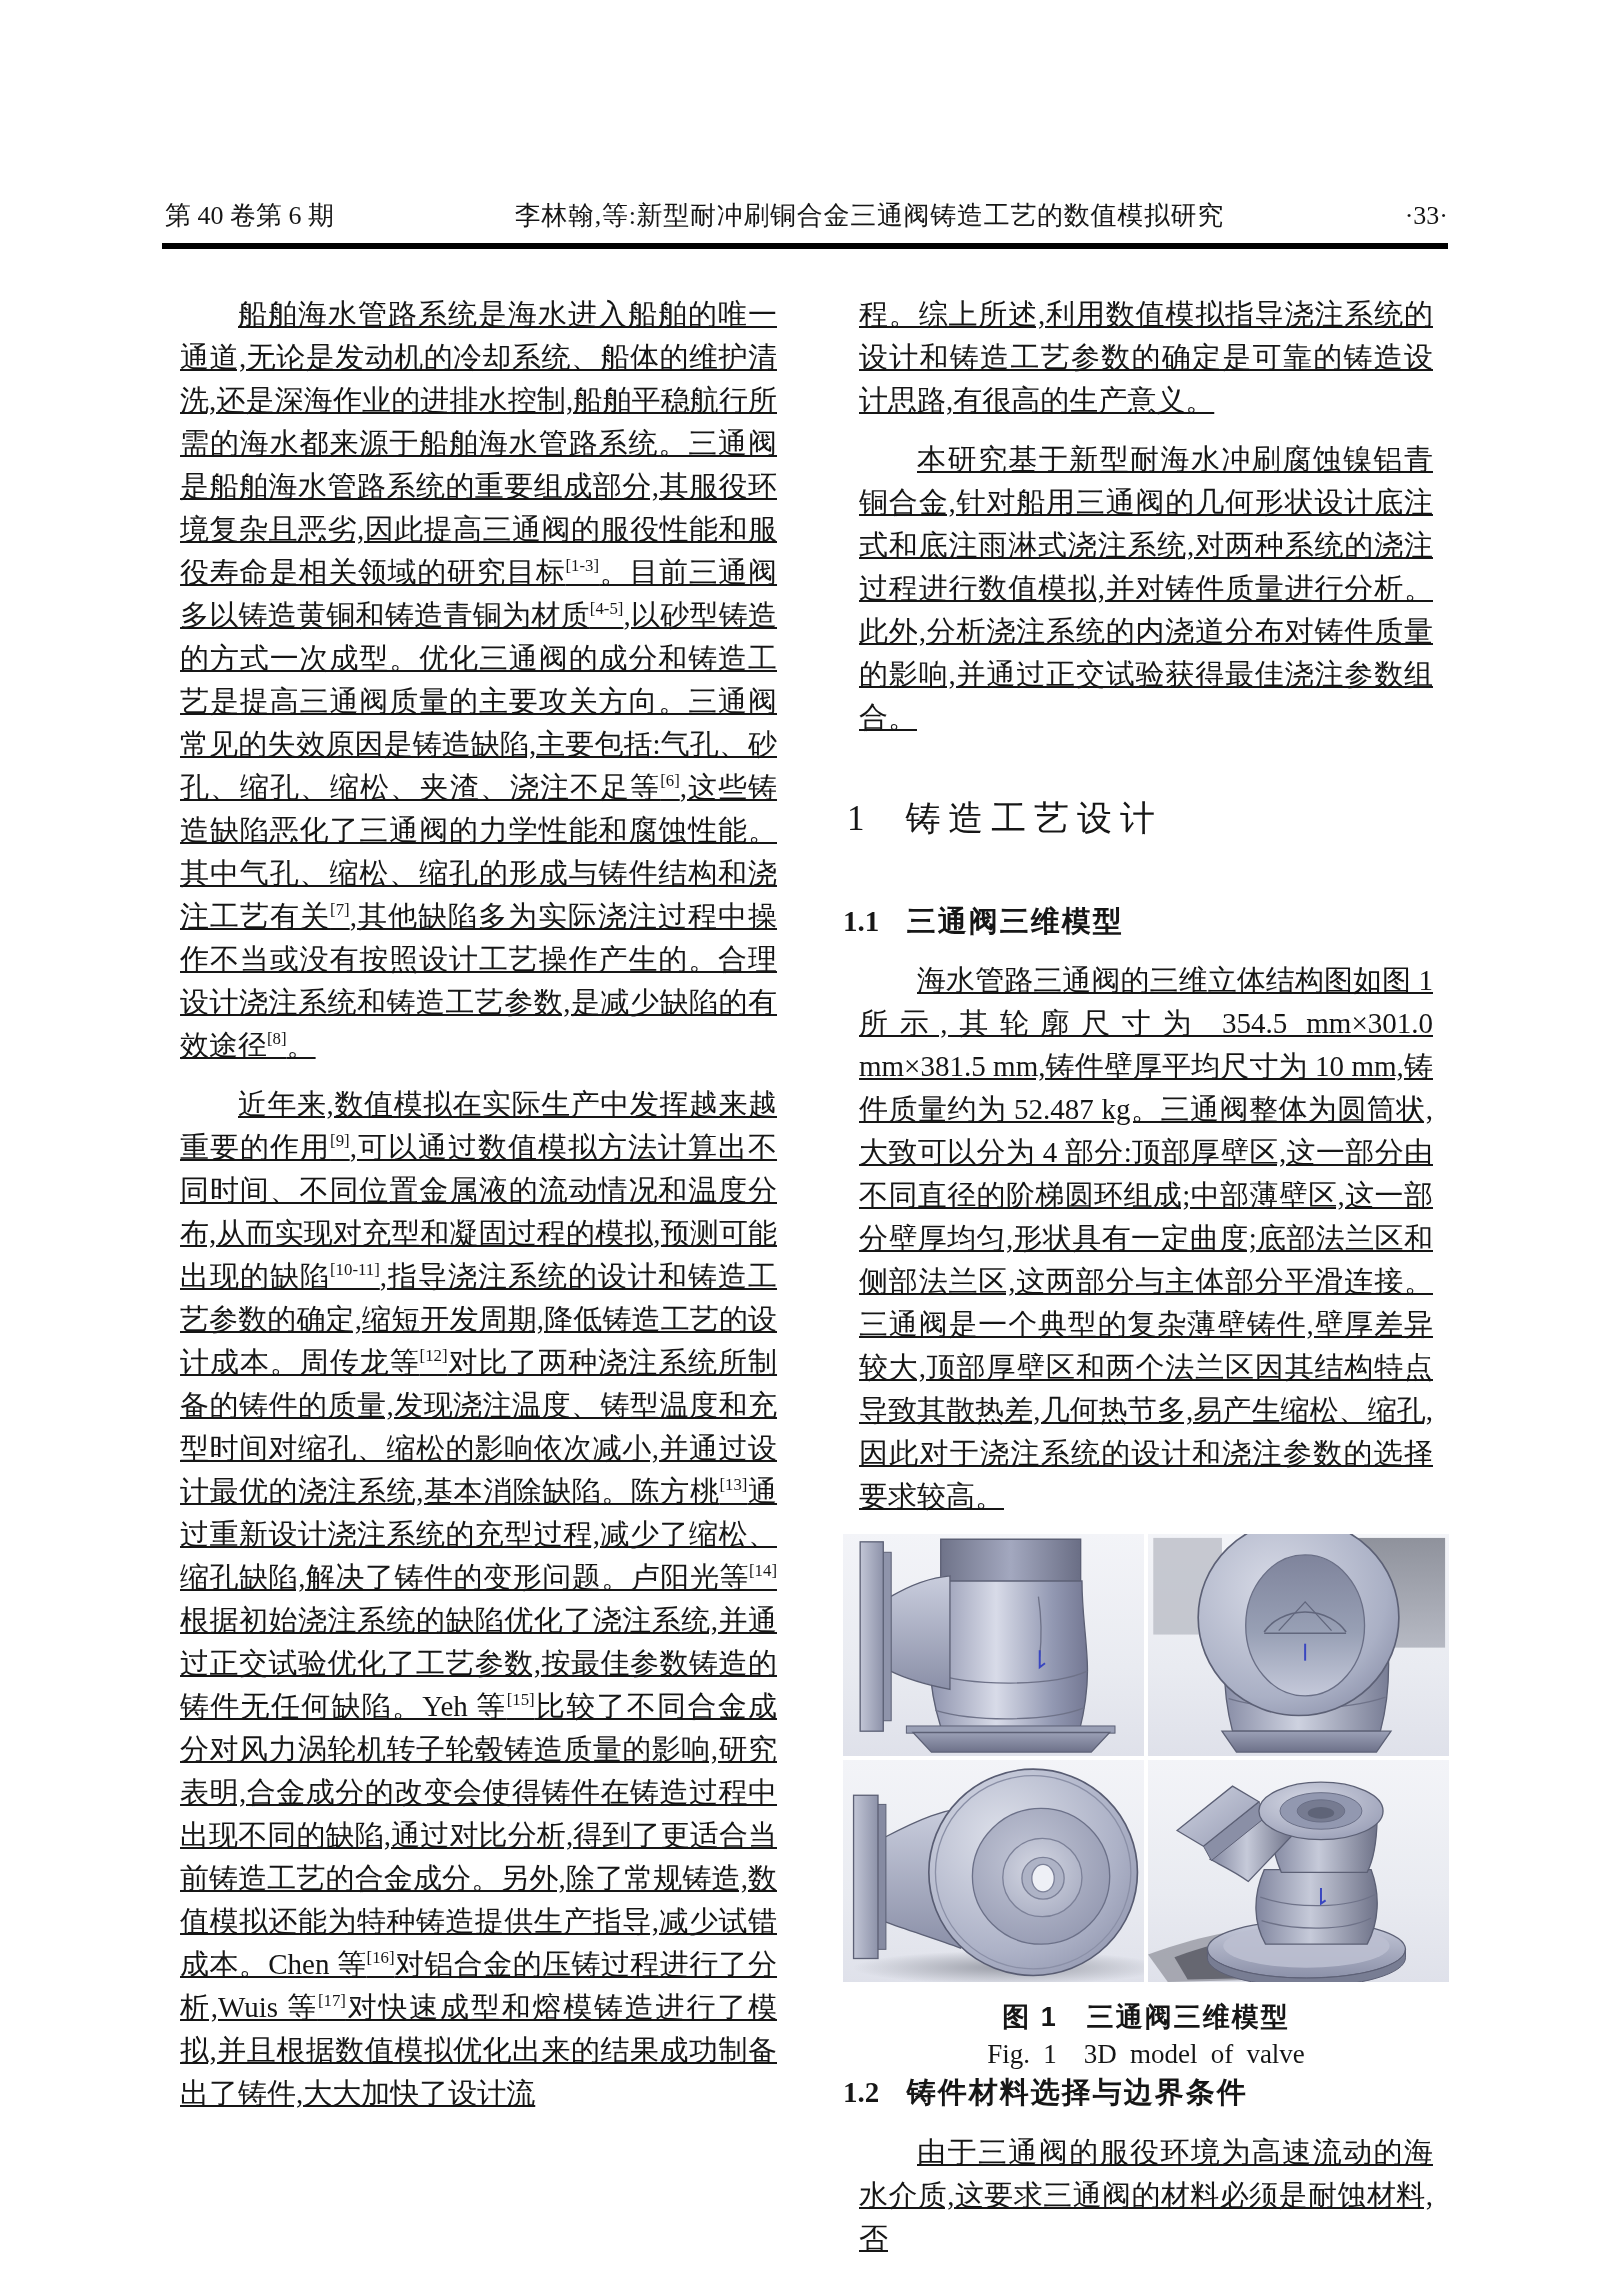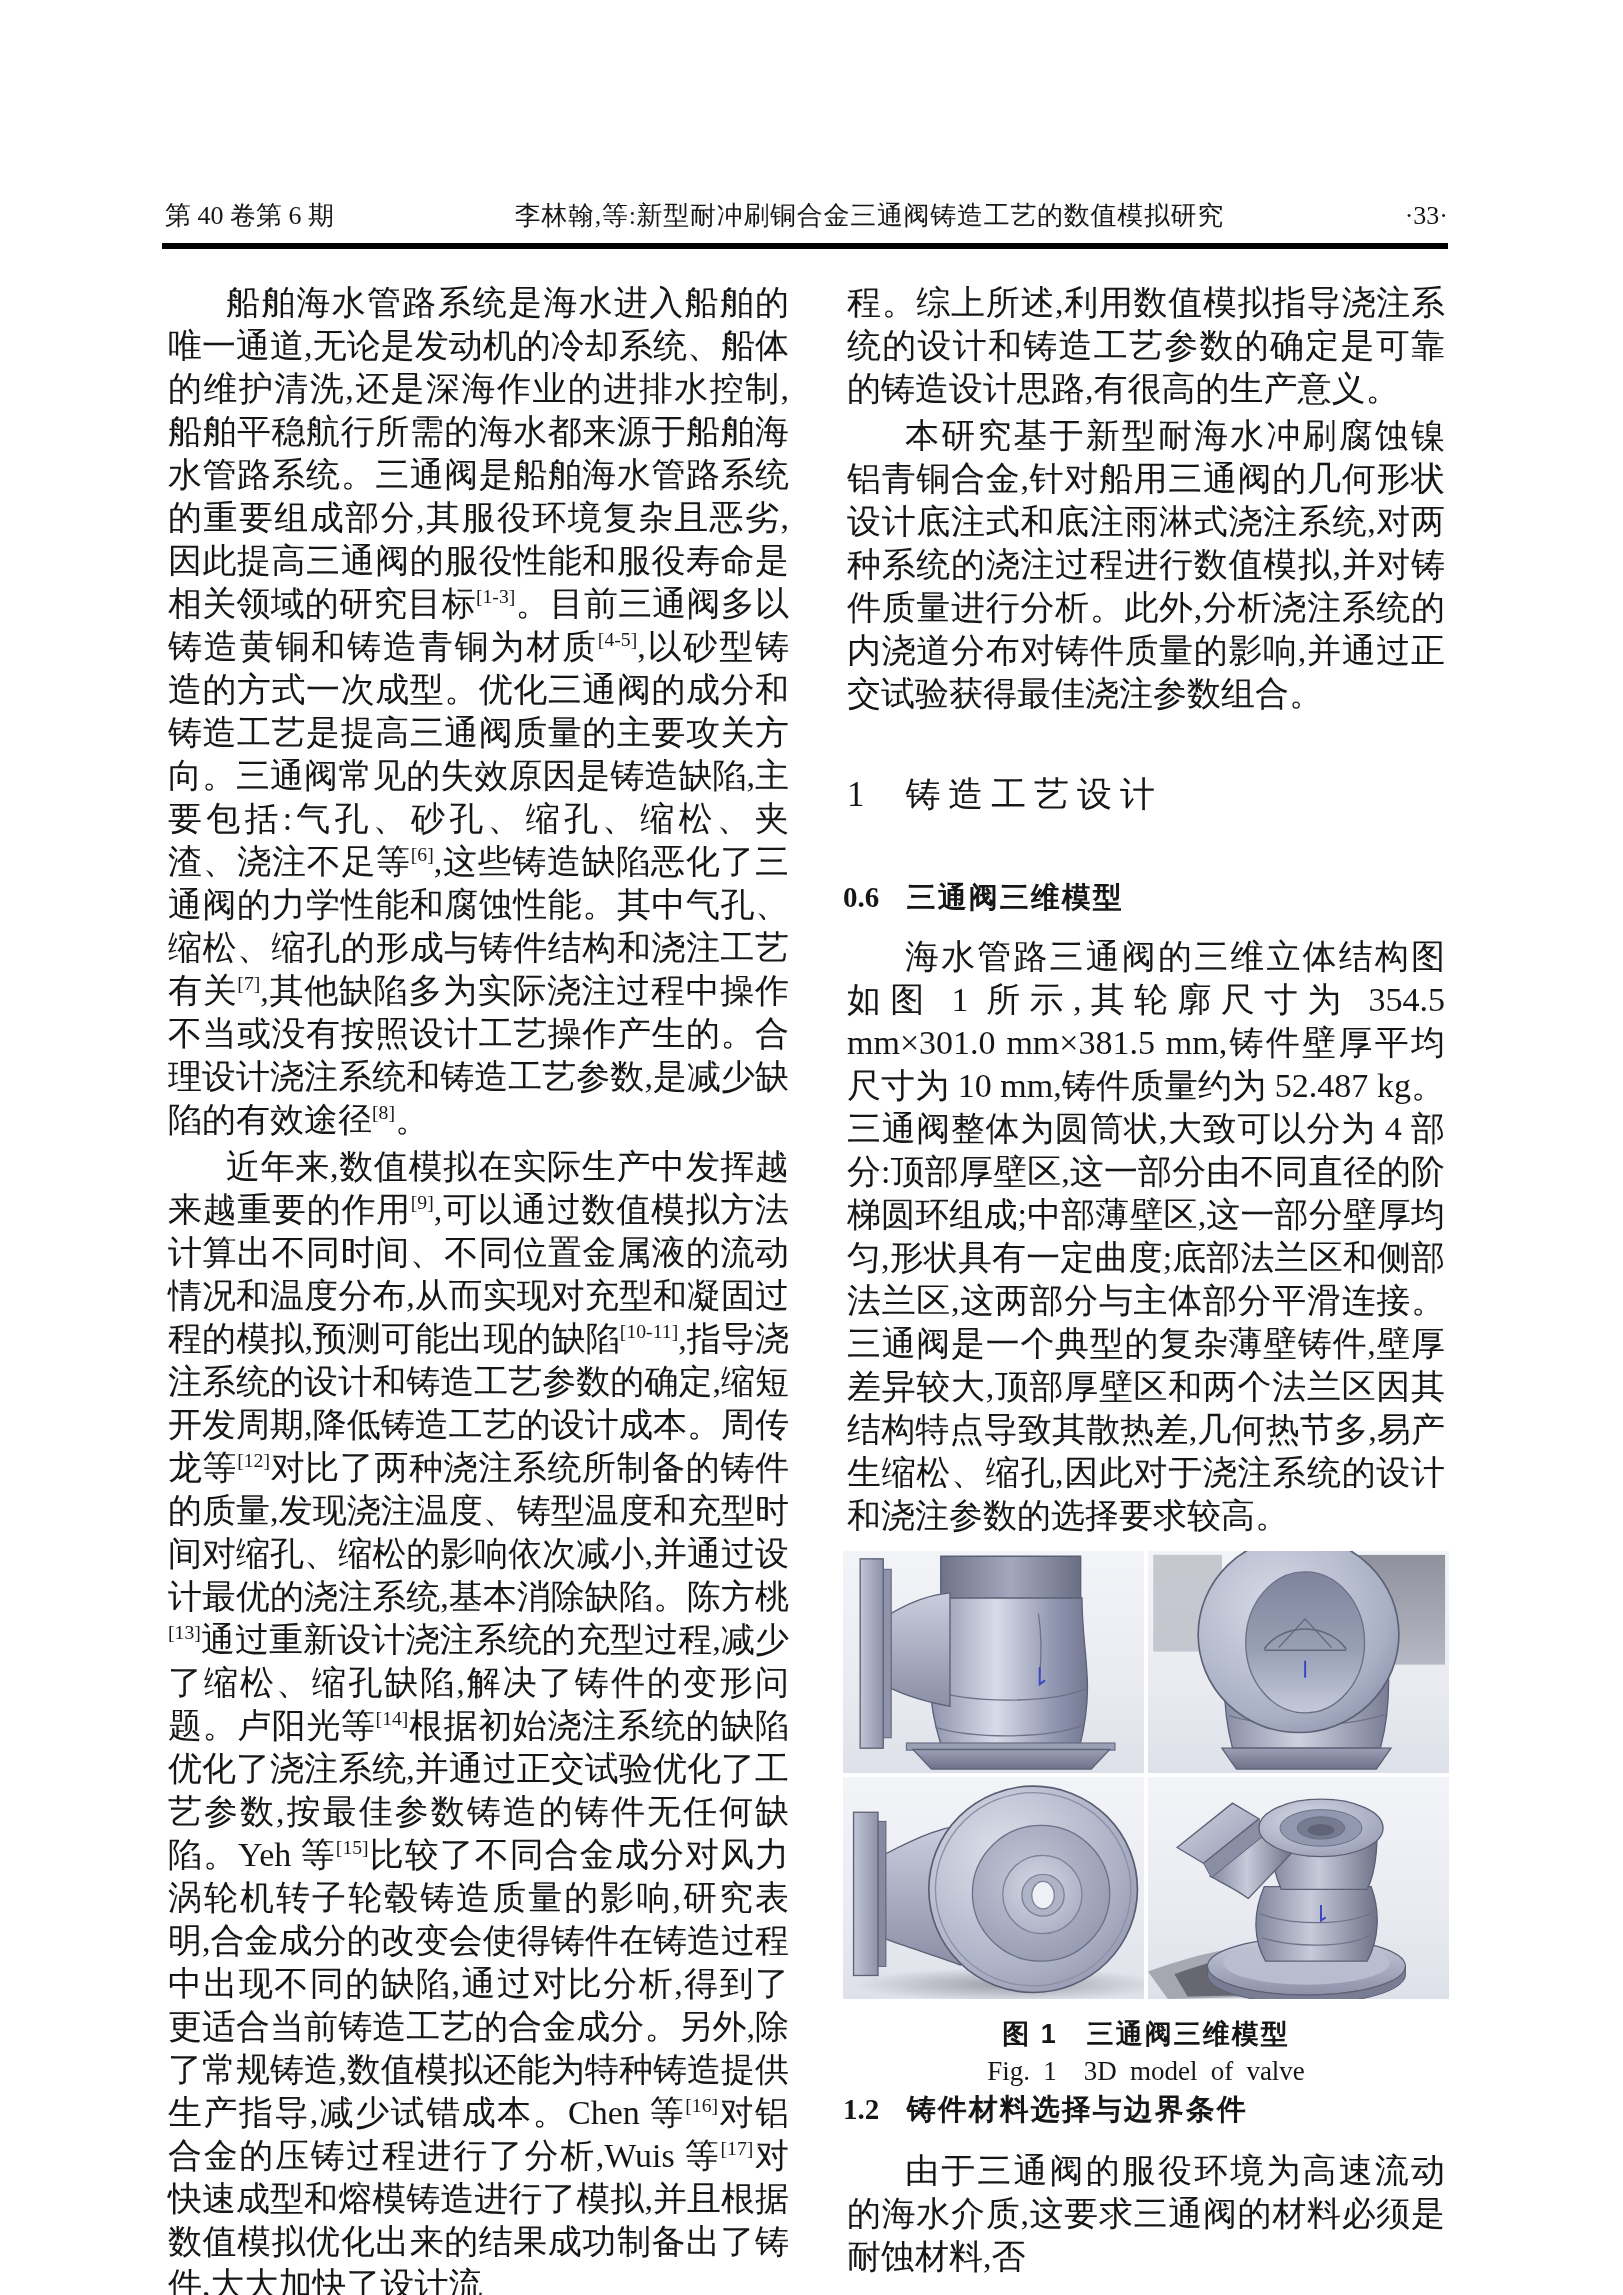--- a/index.html
+++ b/index.html
@@ -13,21 +13,21 @@
     display:flex; justify-content:space-between; align-items:baseline;
     font-size:26px; white-space:nowrap;
   }
   .header .c { letter-spacing:0.7px; }
   .rule { position:absolute; left:162px; top:243px; width:1286px; height:5.9px; background:#000; }
 
   .col { position:absolute; top:277px; }
   .col-left  { left:164px;  width:629px; }
   .col-right { left:843px; width:606px; }
 
-  p.body { margin:4px; font-size:34px; line-height:43px; text-align:justify; }
+  p.body { margin:16px; font-size:29px; line-height:43px; text-align:justify;text-decoration:underline; }
   p.indent { text-indent:58px; }
   sup { font-size:0.58em; line-height:0; vertical-align:super; }
 
   .sec-heading { display:flex; align-items:baseline; margin:56px 0 60px 3.9px; font-size:35px; }
   .sec-heading .num { margin-right:41px; }
   .sec-heading .ttl { letter-spacing:7.9px; }
 
   .sub-heading { display:flex; align-items:baseline; margin:0 0 17px 0;
     font-family:"Liberation Sans","DejaVu Sans",sans-serif; font-weight:bold; font-size:29px; }
   .sub-heading .num { margin-right:27.5px; font-family:"Liberation Serif","DejaVu Serif",serif; }
@@ -62,21 +62,21 @@
   <div class="col col-right">
     <p class="body">程。综上所述,利用数值模拟指导浇注系统的设计和铸造工艺参数的确定是可靠的铸造设计思路,有很高的生产意义。</p>
     <p class="body indent">本研究基于新型耐海水冲刷腐蚀镍铝青铜合金,针对船用三通阀的几何形状设计底注式和底注雨淋式浇注系统,对两种系统的浇注过程进行数值模拟,并对铸件质量进行分析。此外,分析浇注系统的内浇道分布对铸件质量的影响,并通过正交试验获得最佳浇注参数组合。</p>
 
     <div class="sec-heading">
       <span class="num">1</span>
       <span class="ttl">铸造工艺设计</span>
     </div>
 
     <div class="sub-heading">
-      <span class="num">0.6</span>
+      <span class="num">1.1</span>
       <span class="ttl">三通阀三维模型</span>
     </div>
 
     <p class="body indent">海水管路三通阀的三维立体结构图如图 1 所示,其轮廓尺寸为 354.5 mm×301.0 mm×381.5 mm,铸件壁厚平均尺寸为 10 mm,铸件质量约为 52.487 kg。三通阀整体为圆筒状,大致可以分为 4 部分:顶部厚壁区,这一部分由不同直径的阶梯圆环组成;中部薄壁区,这一部分壁厚均匀,形状具有一定曲度;底部法兰区和侧部法兰区,这两部分与主体部分平滑连接。三通阀是一个典型的复杂薄壁铸件,壁厚差异较大,顶部厚壁区和两个法兰区因其结构特点导致其散热差,几何热节多,易产生缩松、缩孔,因此对于浇注系统的设计和浇注参数的选择要求较高。</p>
 
     <div class="figure">
       <div class="fig-grid">
 
         <div class="fig-cell">
           <svg viewBox="0 0 456 340" preserveAspectRatio="none">

